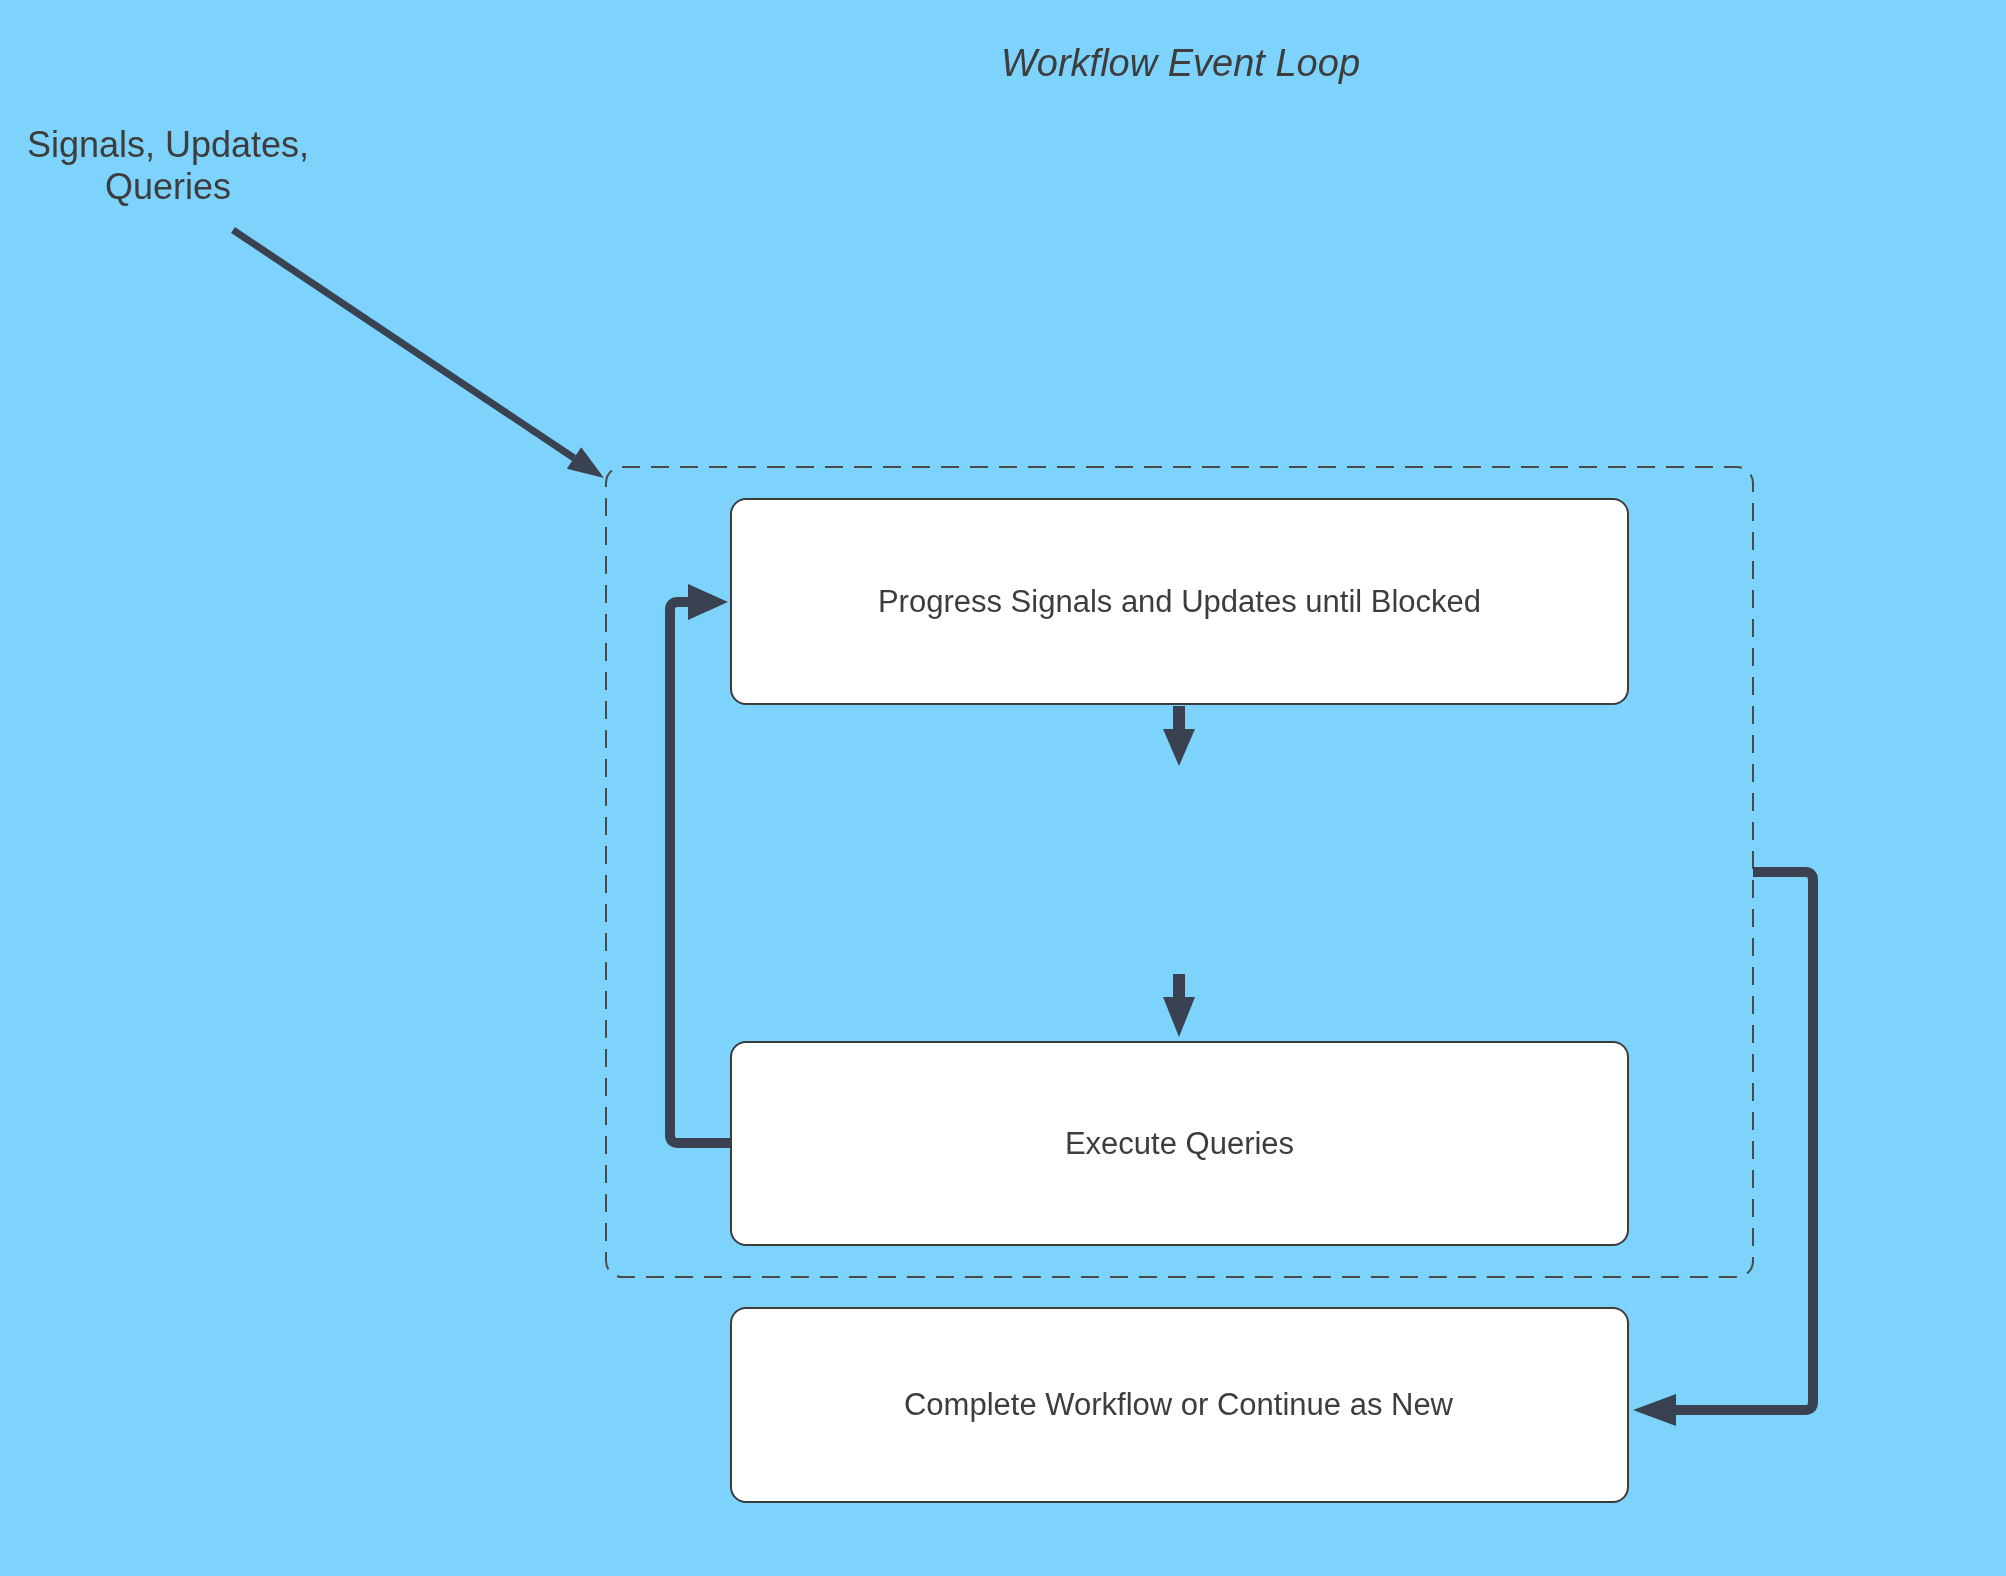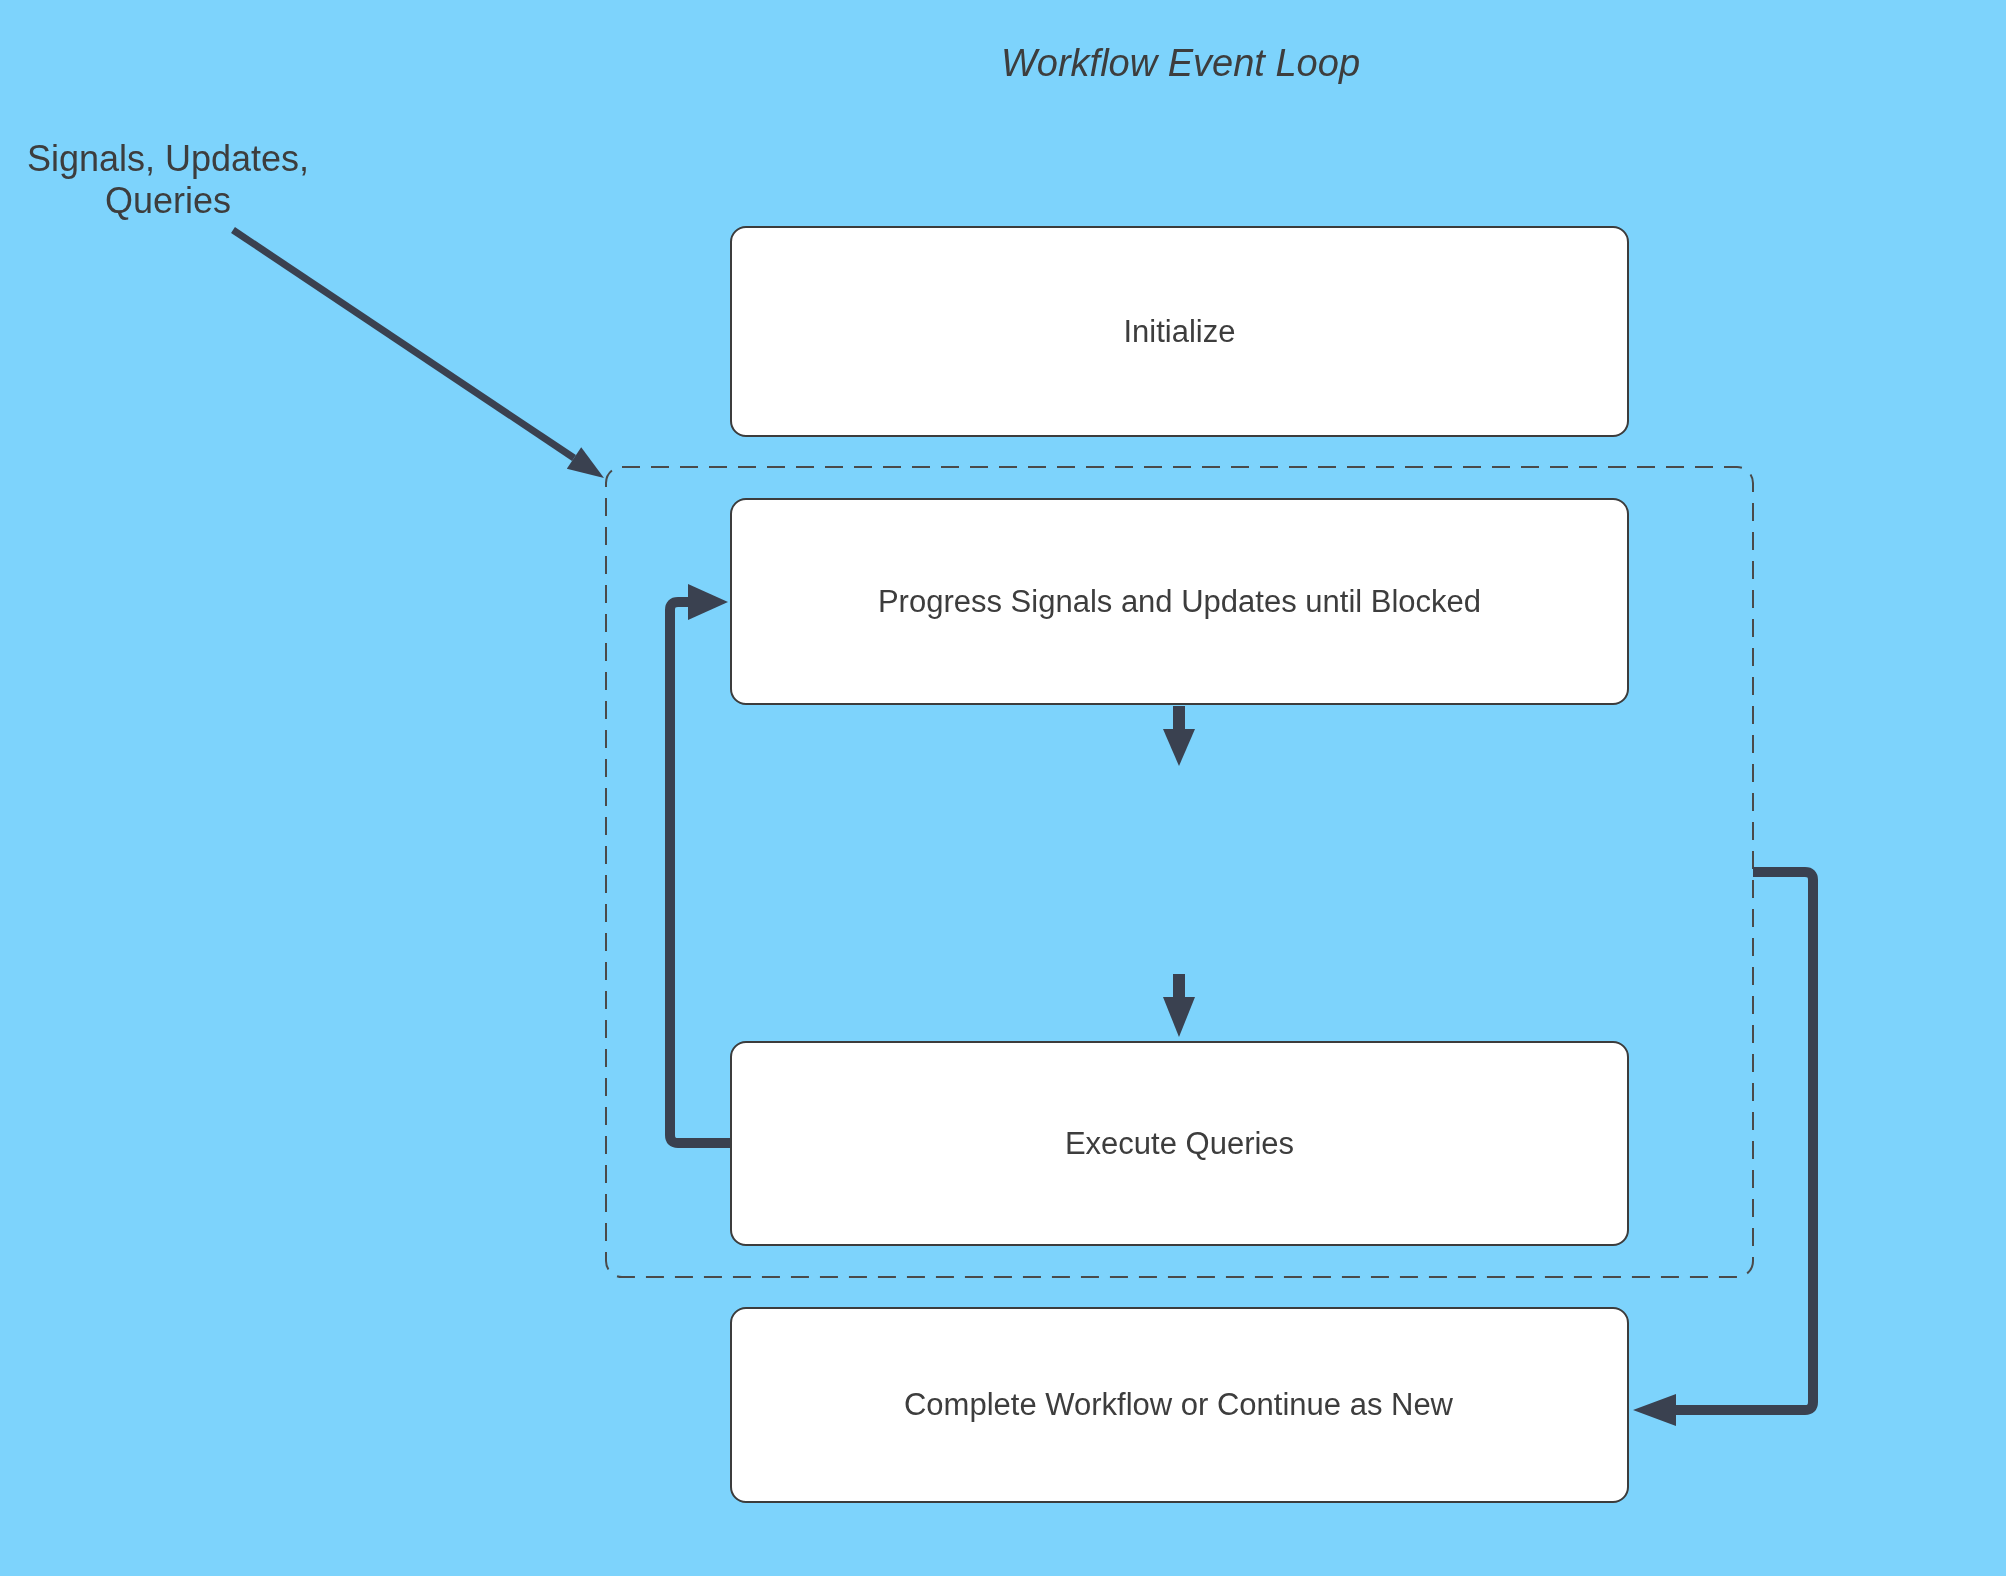--- a/index.html
+++ b/index.html
@@ -10,21 +10,21 @@
     font-family:"Liberation Sans", sans-serif;
     overflow:hidden;
   }
   .layer{position:absolute;left:0;top:0;width:2006px;height:1576px;}
   .title{
     position:absolute;left:731px;top:40px;width:899px;
     text-align:center;font-style:italic;font-size:38px;line-height:46px;
     color:#3d3d3d;
   }
   .annotation{
-    position:absolute;left:18px;top:138px;width:300px;
+    position:absolute;left:18px;top:124px;width:300px;
     text-align:center;font-size:36px;line-height:42px;color:#3d3d3d;
   }
   .node{
     position:absolute;left:730px;width:899px;box-sizing:border-box;
     border:2px solid #3c3c3c;border-radius:16px;background:#ffffff;
     display:flex;align-items:center;justify-content:center;
     text-align:center;font-size:31px;color:#3d3d3d;padding:0 30px;
   }
   .node-initialize{top:226px;height:211px;}
   .node-progress-signals{top:498px;height:207px;}
@@ -69,23 +69,20 @@
     </g>
   </svg>
 
   <div class="title">Workflow Event Loop</div>
 
   <div class="annotation">
     <div>Signals, Updates,</div>
     <div>Queries</div>
   </div>
 
-  <div class="node node-initialize">
-    <span>Initialize</span>
-  </div>
 
   <div class="node node-progress-signals">
     <span>Progress Signals and Updates until Blocked</span>
   </div>
 
 
   <div class="node node-execute-queries">
     <span>Execute Queries</span>
   </div>
 

